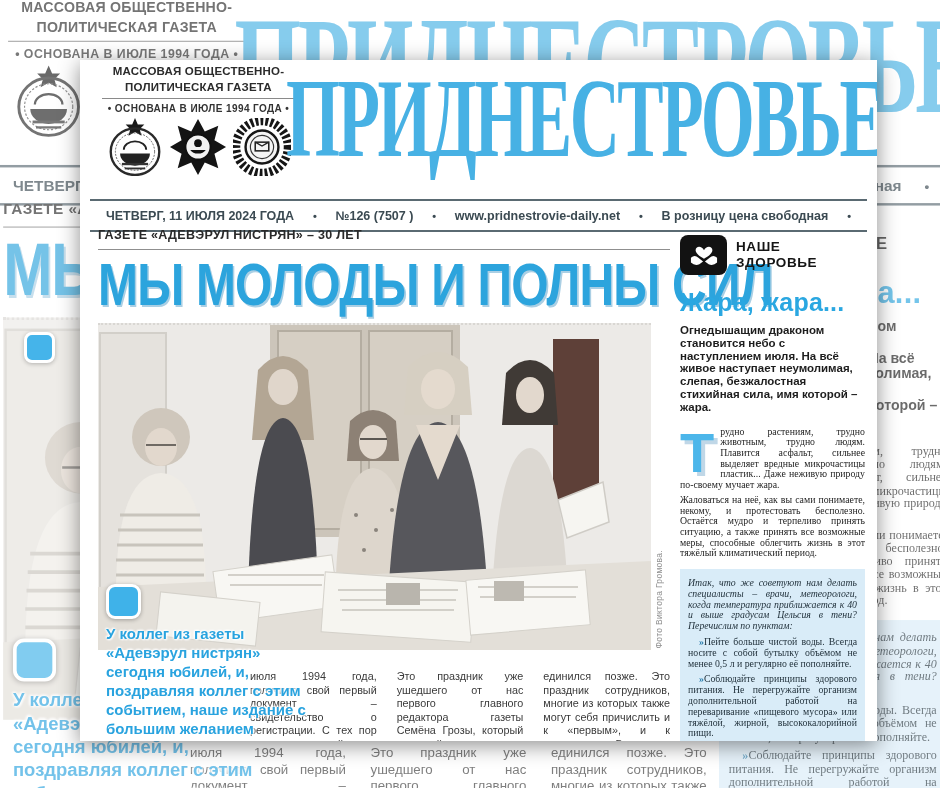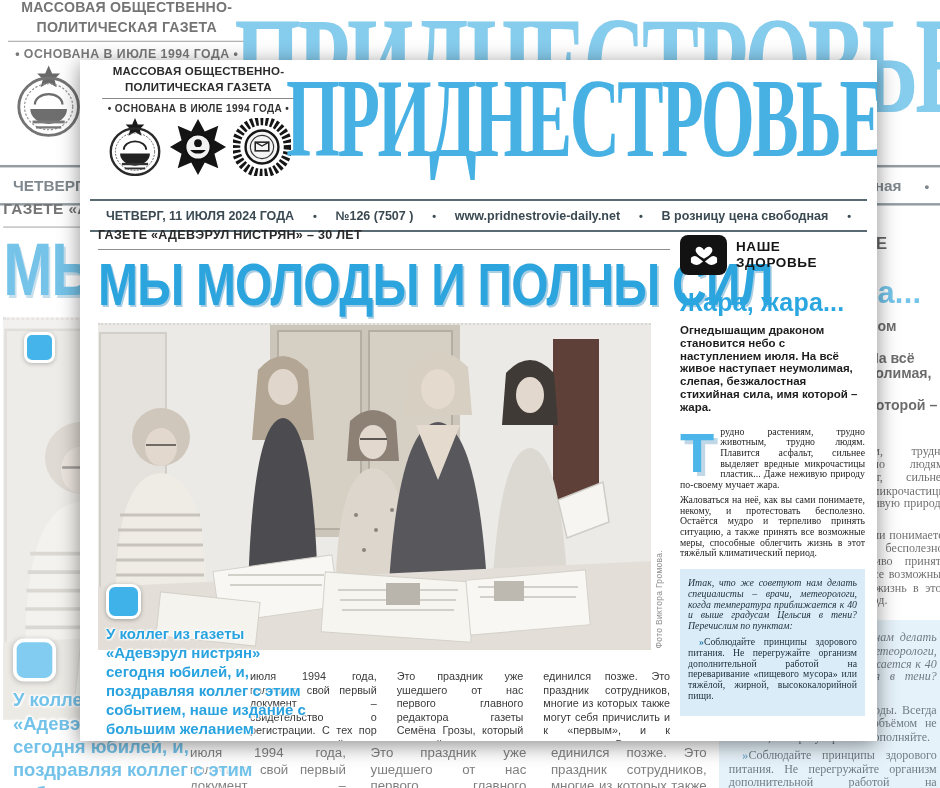--- a/index.html
+++ b/index.html
@@ -382,19 +382,20 @@
       </div>
       <h3 class="sb-headline">Жара, жара...</h3>
       <p class="sb-lead" style="margin:0;">Огнедышащим драконом становится небо с наступлением июля. На всё живое наступает неумолимая, слепая, безжалостная стихийная сила, имя которой – жара.</p>
       <div class="sb-text">
         <span class="dropcap">Т</span>
         <p>рудно растениям, трудно животным, трудно людям. Плавится асфальт, сильнее выделяет вредные микрочастицы пластик... Даже неживую природу по-своему мучает жара.</p>
         <p>Жаловаться на неё, как вы сами понимаете, некому, и протестовать бесполезно. Остаётся мудро и терпеливо принять ситуацию, а также принять все возможные меры, способные облегчить жизнь в этот тяжёлый климатический период.</p>
       </div>
       <div class="sb-box">
         <p class="box-intro">Итак, что же советуют нам делать специалисты – врачи, метеорологи, когда температура приближается к 40 и выше градусам Цельсия в тени? Перечислим по пунктам:</p>
+        <p class="sb-bullet"><span class="bmark">»</span><span>Пейте больше чистой воды. Всегда носите с собой бутылку объёмом не менее 0,5 л и регулярно её пополняйте.</span></p>
         <p class="sb-bullet"><span class="bmark">»</span><span>Соблюдайте принципы здорового питания. Не перегружайте организм дополнительной работой на переваривание «пищевого мусора» или тяжёлой, жирной, высококалорийной пищи.</span></p>
 
       </div>
     </aside>
   </div>
 </div>
 </div>
 
 </body></html>

